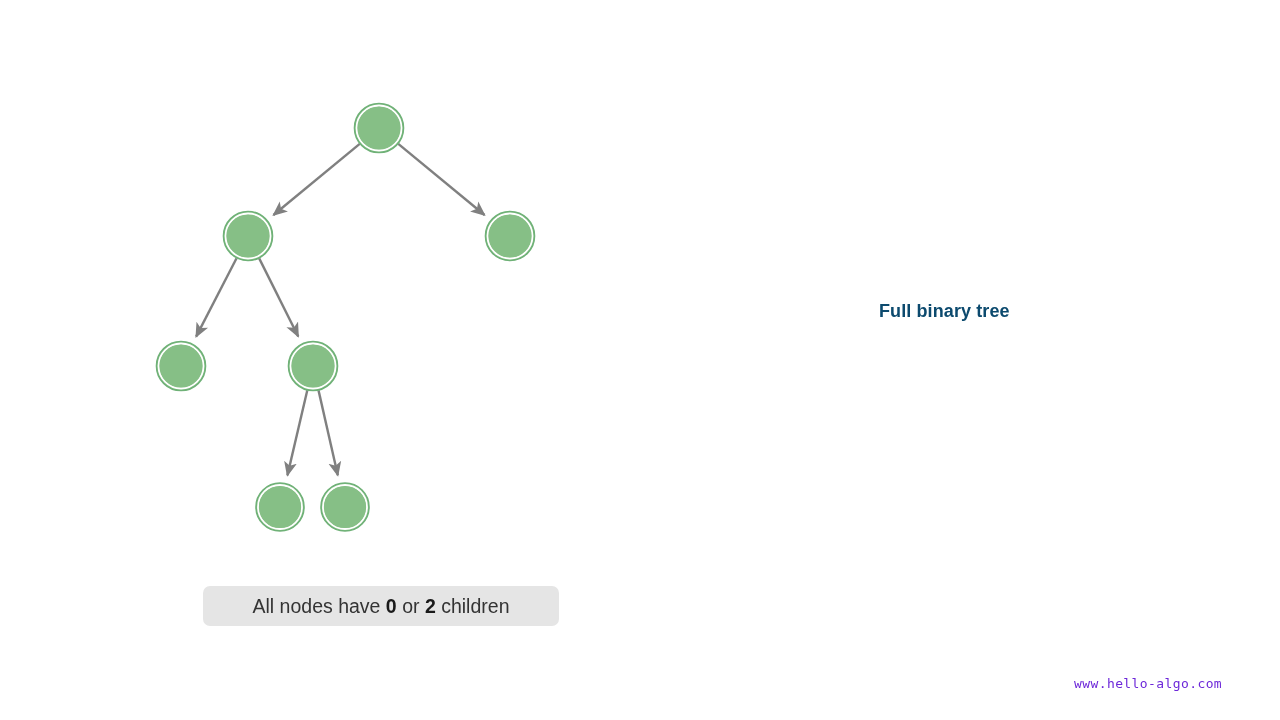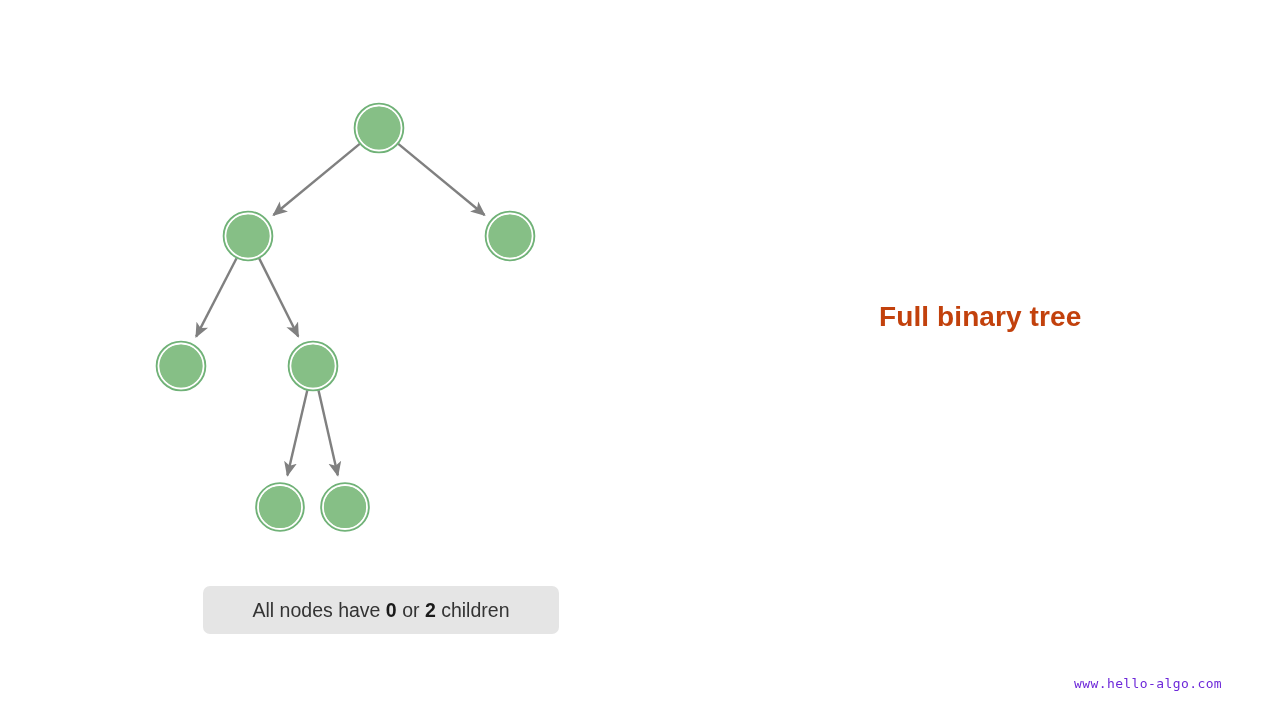--- a/index.html
+++ b/index.html
@@ -29,34 +29,34 @@
     left: 0; top: 0;
     width: 1280px;
     height: 720px;
   }
 
   
   #diagram-title {
     position: absolute;
     left: 879px;
     top: 301px;
-    font-size: 28px;
+    font-size: 18px;
     font-weight: bold;
-    color: #c2410c;
+    color: #0c4a6e;
     letter-spacing: 0.1px;
     white-space: nowrap;
   }
 
   
   #caption-box {
     position: absolute;
     left: 203px;
     top: 586px;
     width: 356px;
-    height: 48px;
+    height: 40px;
     background: #e5e5e5;
     border-radius: 7px;
     display: flex;
     align-items: center;
     justify-content: center;
     box-sizing: border-box;
   }
   #caption-text {
     font-size: 19.5px;
     color: #333333;

